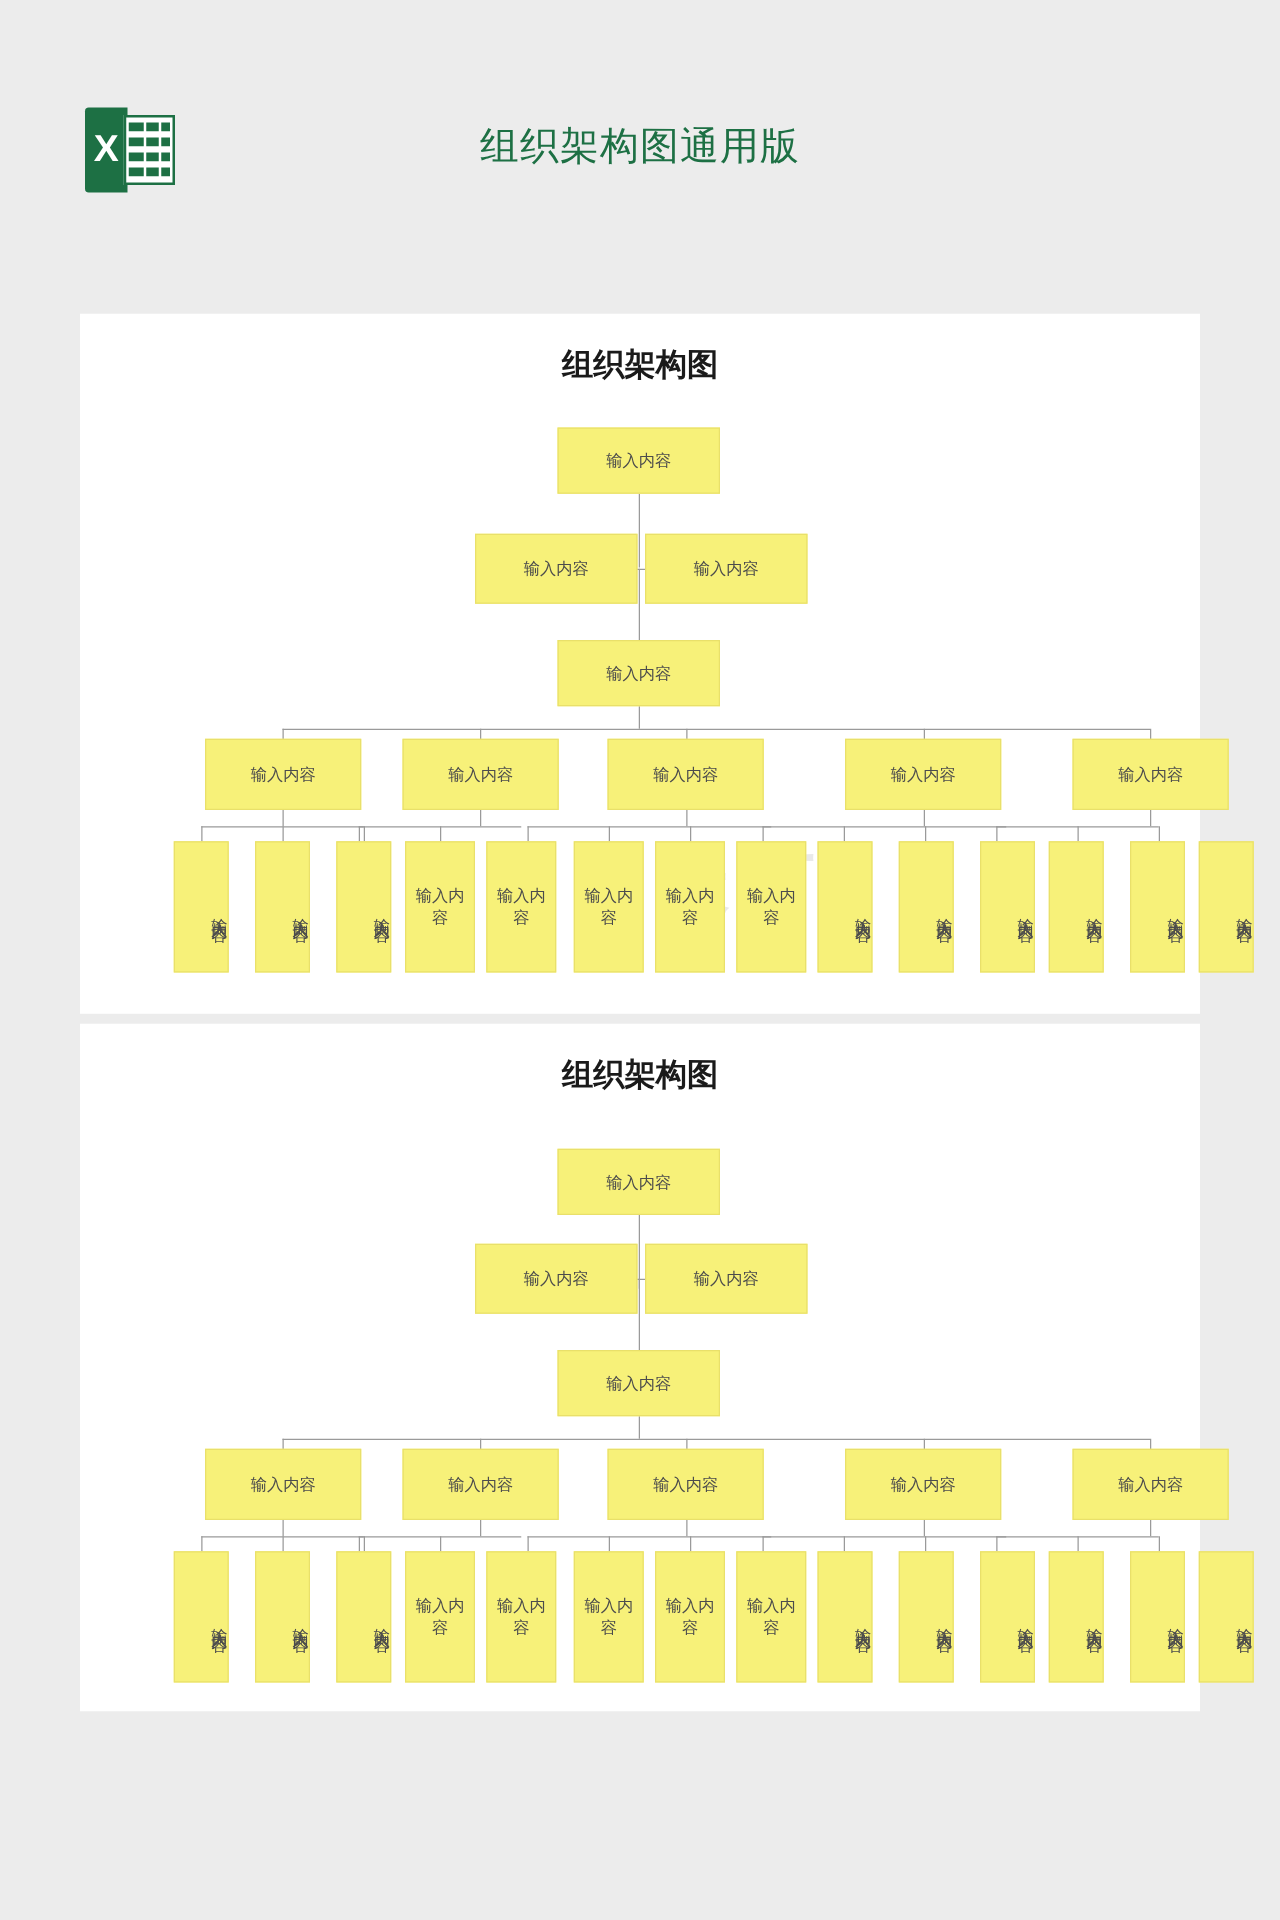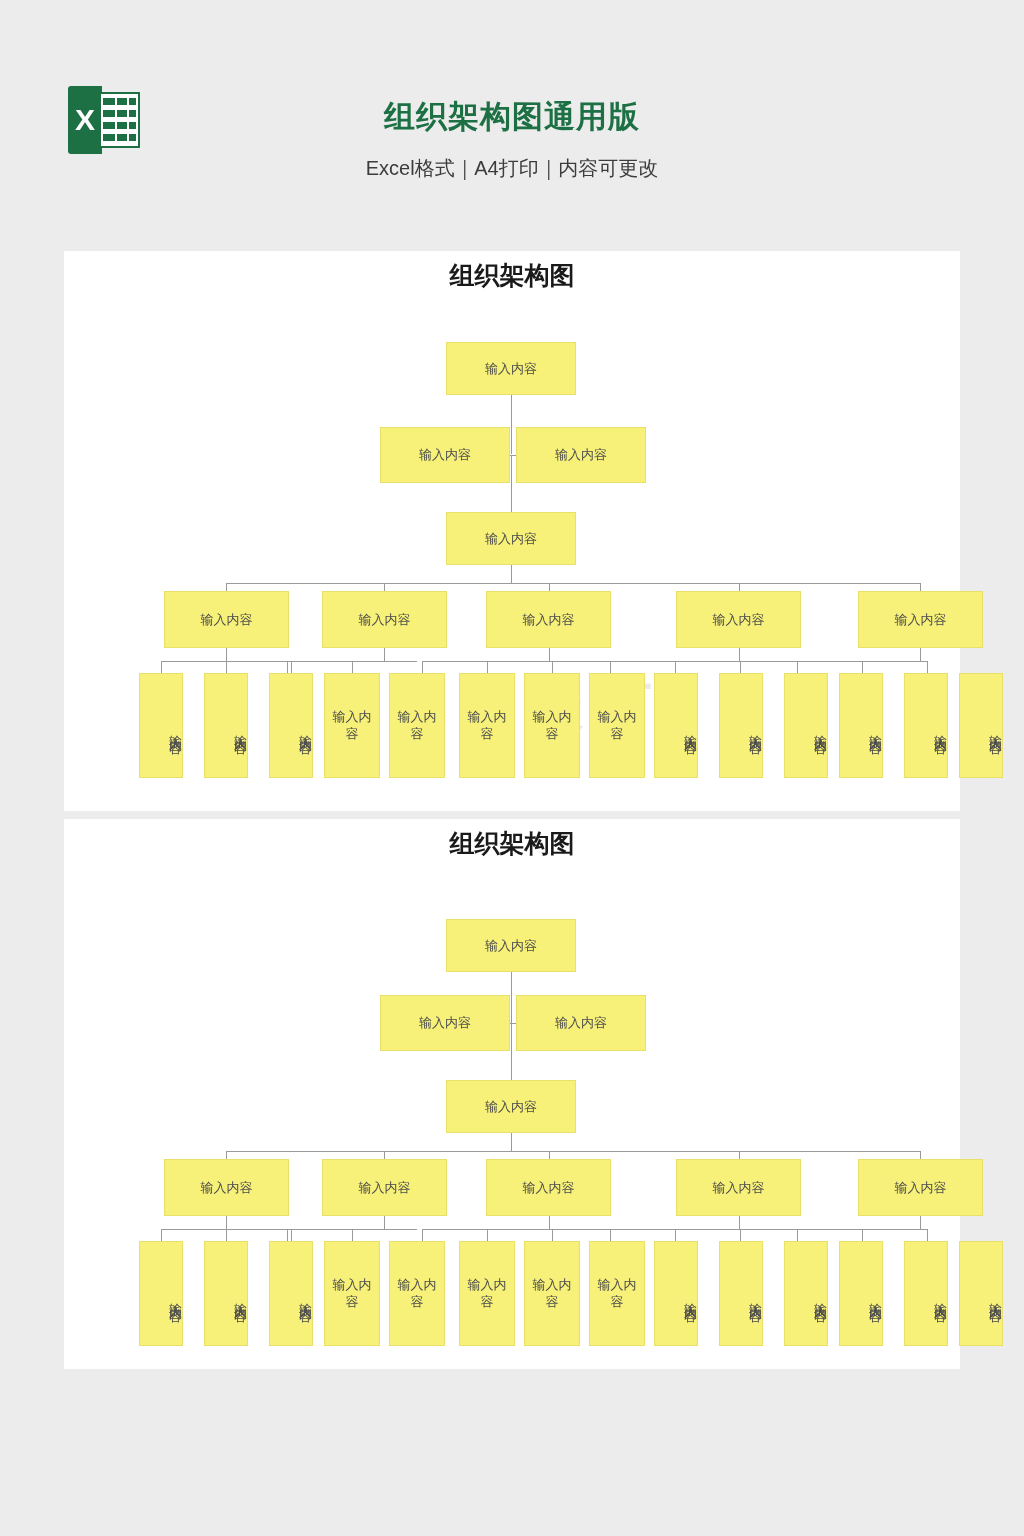--- a/index.html
+++ b/index.html
@@ -69,21 +69,21 @@
     background: #ffffff;
   }
 
   .main-title {
     position: absolute;
     top: 96px;
     left: 0;
     width: 1024px;
     text-align: center;
     font-size: 31px;
-    font-weight: bold;
+    font-weight: normal;
     color: #1d7044;
     letter-spacing: 1px;
   }
   .sub-title {
     position: absolute;
     top: 155px;
     left: 0;
     width: 1024px;
     text-align: center;
     font-size: 20px;
@@ -95,21 +95,21 @@
     position: absolute;
     left: 64px;
     width: 896px;
     background: #ffffff;
   }
   #sheet-1 { top: 251px; height: 560px; }
   #sheet-2 { top: 819px; height: 550px; }
 
   .sheet-title {
     position: absolute;
-    top: 8px;
+    top: 24px;
     left: 0;
     width: 100%;
     text-align: center;
     font-size: 25px;
     font-weight: bold;
     color: #1a1a1a;
     font-family: "Liberation Serif", serif;
   }
 
   
@@ -178,21 +178,20 @@
     <div class="sheet">
       <div class="cellrow" style="top:4px"></div>
       <div class="cellrow" style="top:16px"></div>
       <div class="cellrow" style="top:28px"></div>
       <div class="cellrow" style="top:40px"></div>
       <div class="cellcol" style="left:14px"></div>
       <div class="cellcol" style="left:26px"></div>
     </div>
   </div>
   <div class="main-title">组织架构图通用版</div>
-  <div class="sub-title">Excel格式｜A4打印｜内容可更改</div>
 </div>
 
 <div class="sheet-card" id="sheet-1">
   <div class="sheet-title">组织架构图</div>
   <div class="chart">
 
     <div class="conn v" style="left:447px; top:144px; height:59px;"></div>
     <div class="conn h" style="left:381px; top:204px; width:133px;"></div>
     <div class="conn v" style="left:447px; top:204px; height:83px;"></div>
     <div class="conn v" style="left:447px; top:314px; height:18px;"></div>

